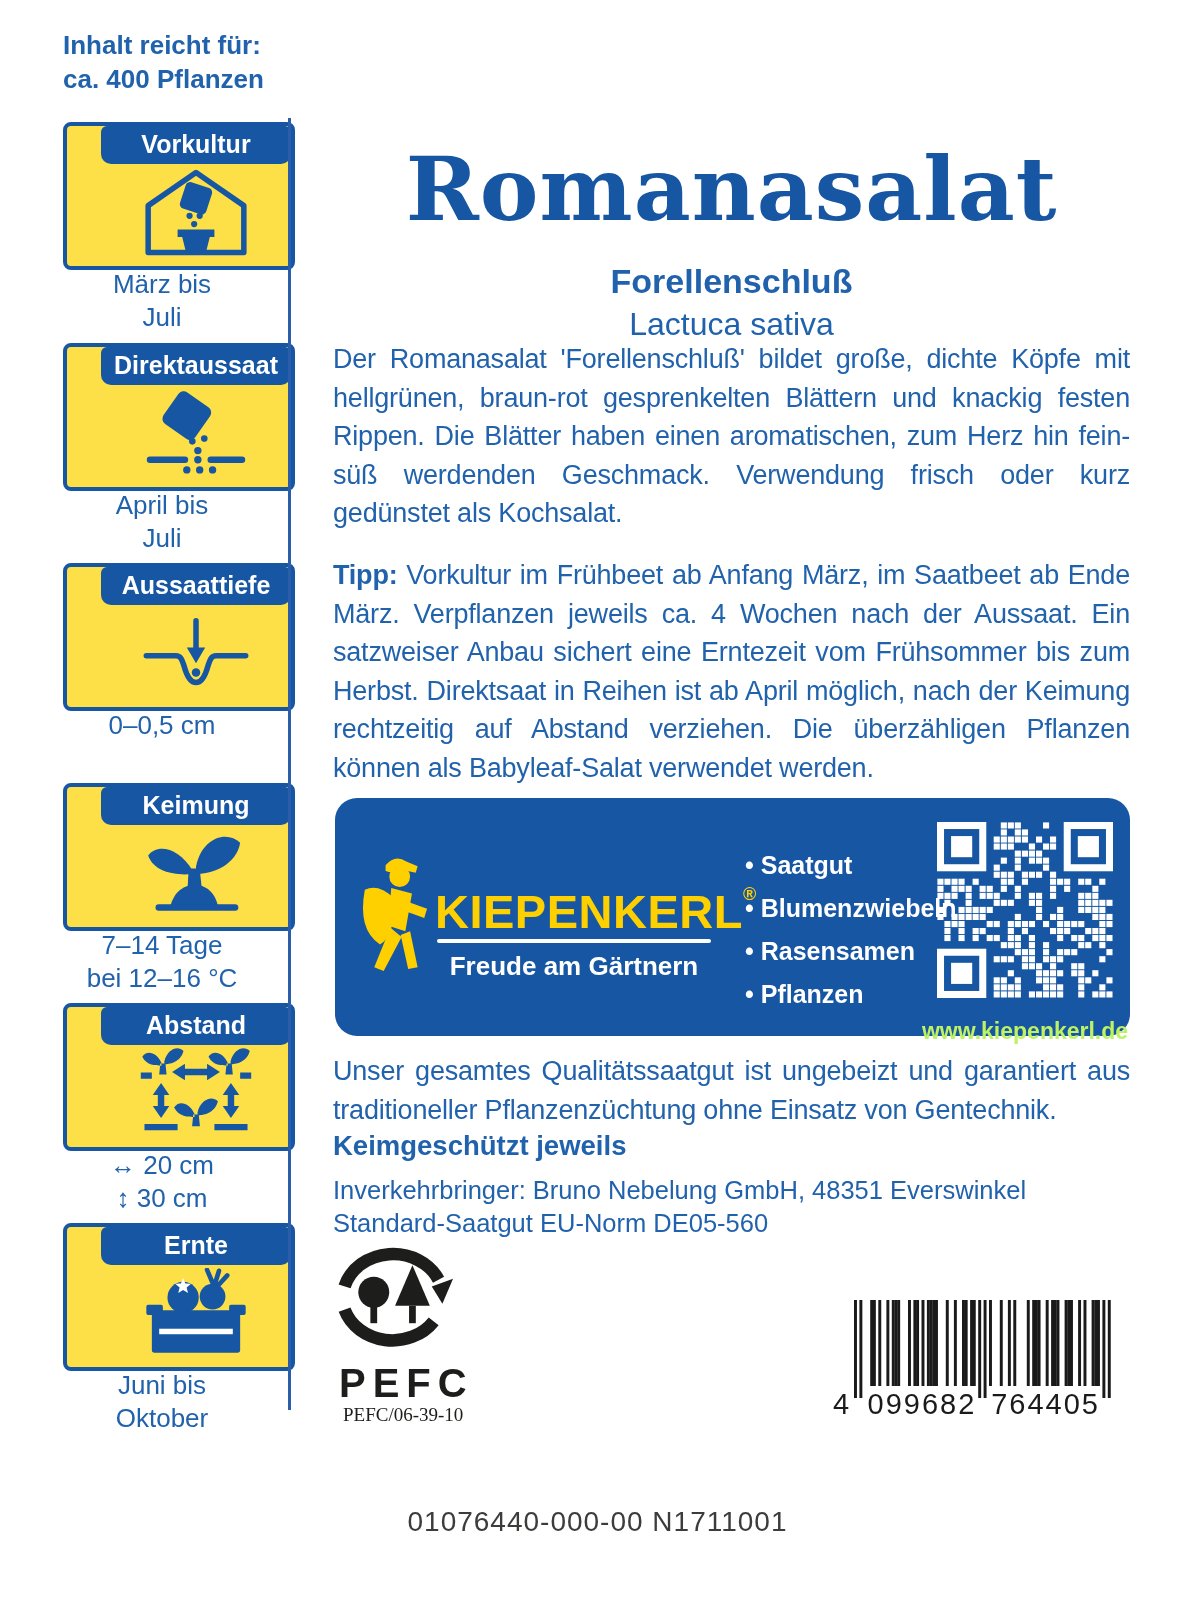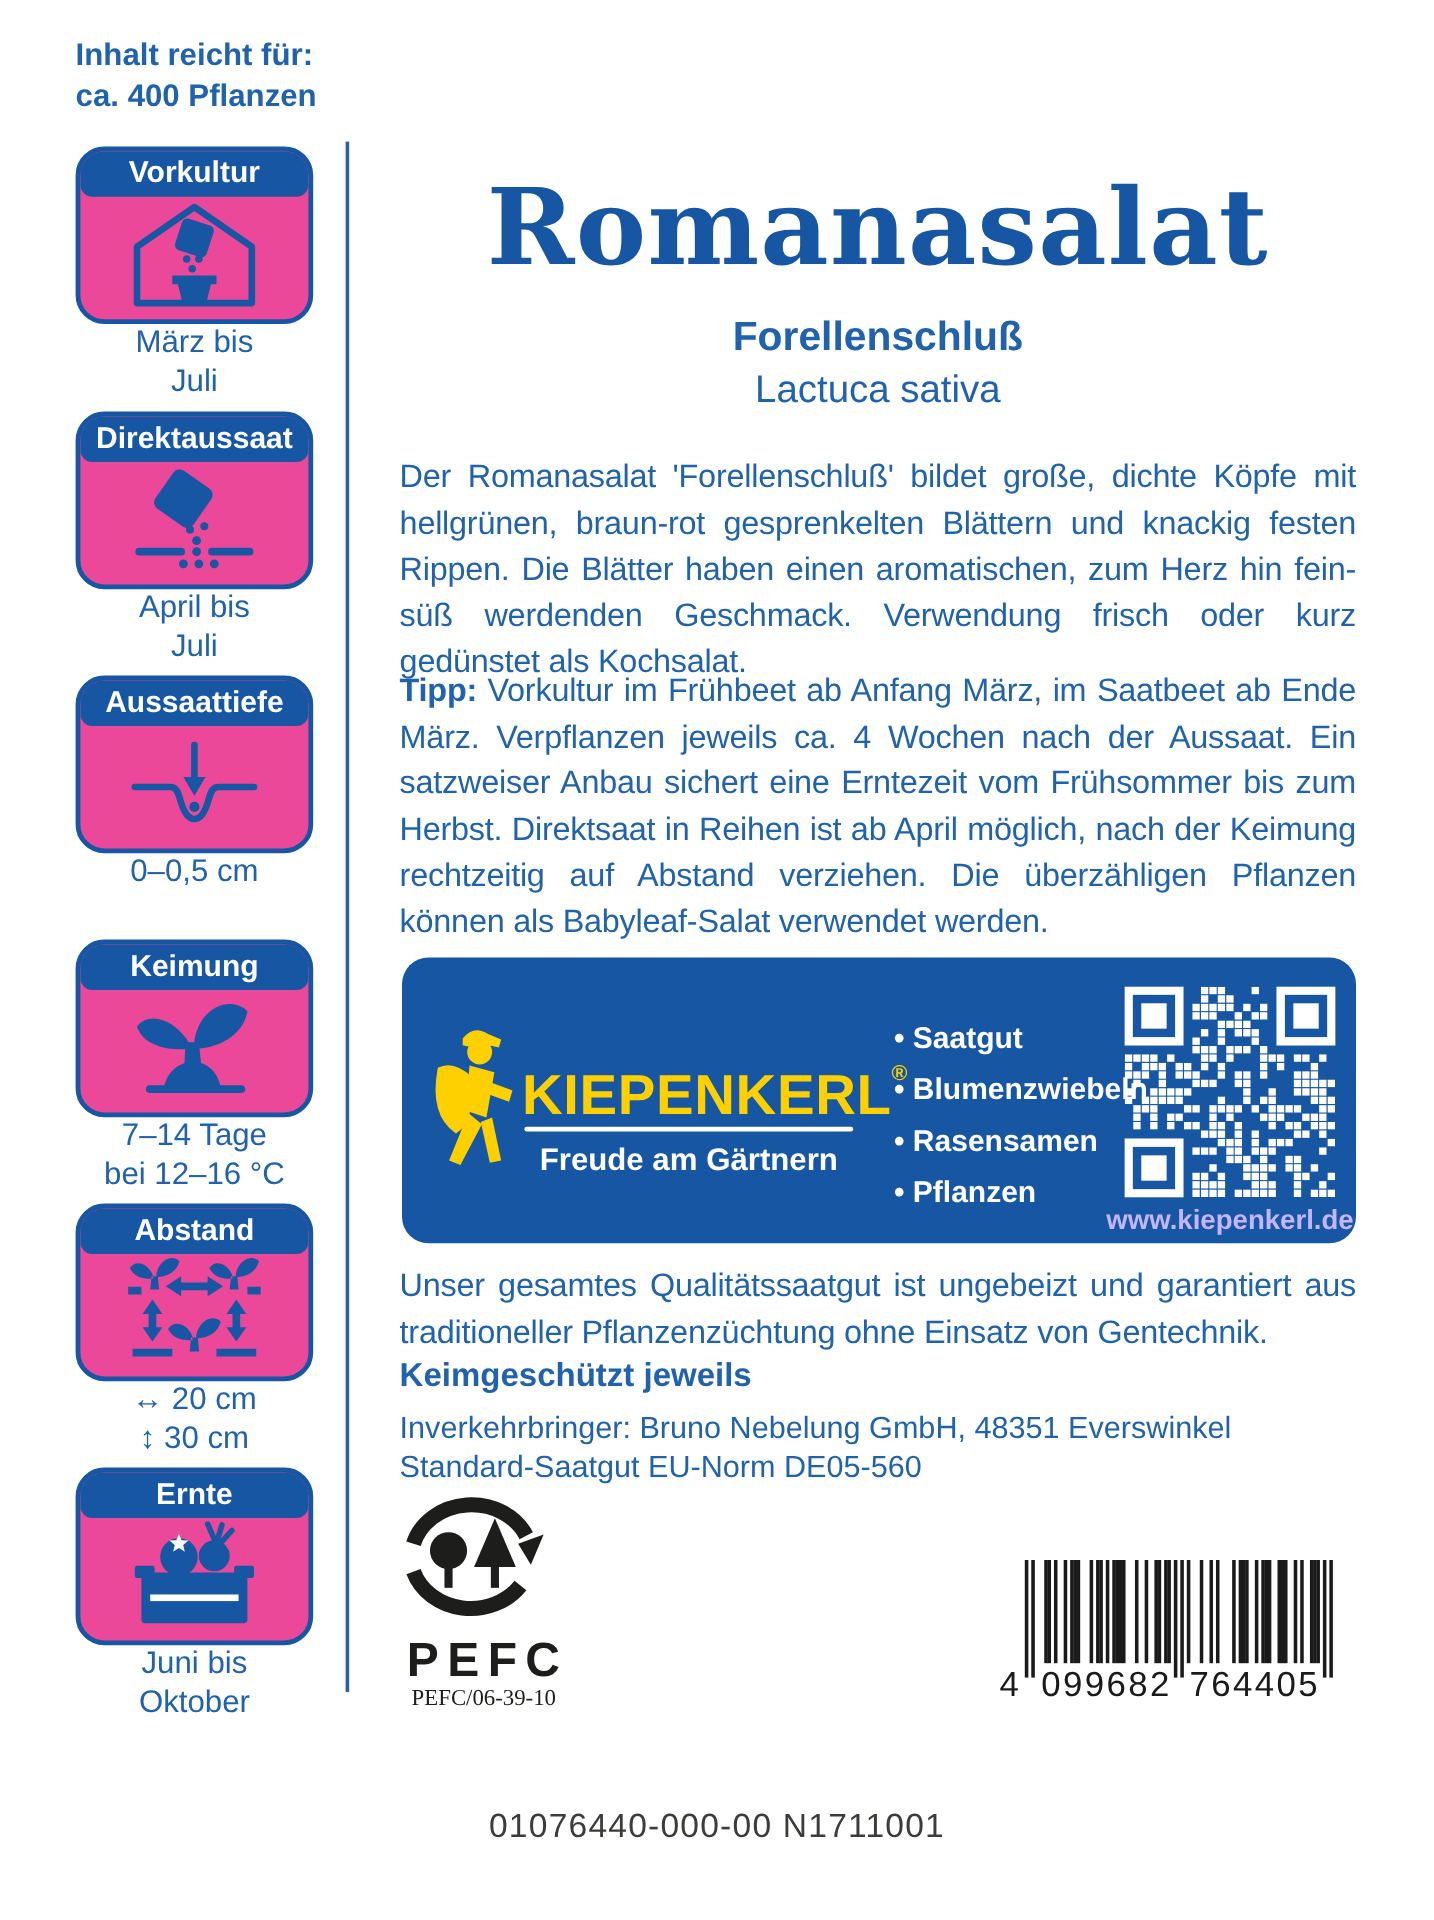--- a/index.html
+++ b/index.html
@@ -5,56 +5,56 @@
   :root{
     --blue:#1656a3; --txt:#2162ad; --yellow:#ffd000; --black:#1d1d1b;
   }
   html,body{margin:0;padding:0;background:#fff;}
   .page{position:relative;width:1195px;height:1600px;background:#fff;overflow:hidden;
         font-family:"Liberation Sans",sans-serif;color:var(--txt);}
   .abs{position:absolute;}
   
   .note{left:63px;top:28px;font-size:26px;line-height:34px;font-weight:bold;white-space:pre-line;color:var(--txt);}
   
-  .infobox{left:63px;width:190px;height:140px;border:4px solid var(--blue);border-radius:24px;background:#ec4899;overflow:hidden;}
+  .infobox{left:63px;width:190px;height:140px;border:4px solid var(--blue);border-radius:8px;background:#fde047;overflow:hidden;padding-left:34px;}
   .infobox .hd{height:38px;background:var(--blue);color:#fff;font-weight:bold;font-size:25px;
                text-align:center;line-height:37px;border-radius:6px 6px 10px 10px;}
   .icon-wrap{height:98px;display:flex;align-items:center;justify-content:center;}
   .icon-wrap svg{display:block;}
   .caption{left:41px;width:242px;text-align:center;font-size:26px;line-height:33px;
            white-space:pre-line;color:var(--txt);}
   .b1{top:122px}.c1{top:268px}
   .b2{top:343px}.c2{top:489px}
   .b3{top:563px}.c3{top:709px}
   .b4{top:783px}.c4{top:929px}
   .b5{top:1003px}.c5{top:1149px}
   .b6{top:1223px}.c6{top:1369px}
   .divider{left:288px;top:118px;width:3px;height:1292px;background:#2a5ea8;}
   
   .main-col{left:333px;width:797px;}
   .title{top:134px;text-align:center;font-family:"DejaVu Serif","Liberation Serif",serif;
          font-weight:bold;font-size:88px;line-height:110px;color:var(--blue);letter-spacing:1px;}
   .variety{top:262px;text-align:center;font-weight:bold;font-size:34px;color:var(--txt);}
   .botanical{top:306px;text-align:center;font-size:32px;color:var(--txt);}
   .body-p{font-size:27px;line-height:38.5px;text-align:justify;color:var(--txt);letter-spacing:-0.2px;}
-  .desc{top:378px;}
+  .desc{top:340px;}
   .tip{top:556px;}
   .body-p b{font-weight:bold;}
   
   .banner{left:335px;top:798px;width:795px;height:238px;background:var(--blue);border-radius:22px;}
   .banner .mascot{left:20px;top:56px;}
   .brand{left:100px;top:86px;font-size:47px;font-weight:bold;color:var(--yellow);letter-spacing:0.5px;white-space:nowrap;}
   .brand sup{font-size:18px;vertical-align:28px;}
   .rule{left:102px;top:141px;width:274px;height:4px;background:#fff;border-radius:2px;}
   .slogan{left:102px;top:153px;width:274px;text-align:center;font-size:26px;font-weight:bold;color:#fff;}
   .products{left:410px;top:46px;line-height:43px;}
   .product-item{font-size:25px;font-weight:bold;color:#fff;}
   .product-item::before{content:"• ";}
   .qrbox{left:602px;top:24px;}
-  .website{left:580px;top:205px;width:220px;text-align:center;font-size:23px;font-weight:bold;color:#c4b5fd;}
+  .website{left:580px;top:220px;width:220px;text-align:center;font-size:23px;font-weight:bold;color:#bef264;}
   
   .quality{top:1052px;}
   .quality-bold{top:1130px;font-size:27.5px;font-weight:bold;color:var(--txt);}
   .distributor{top:1176px;font-size:25.5px;color:var(--txt);}
   .standard{top:1209px;font-size:25.5px;color:var(--txt);}
   
   .pefc{left:333px;top:1242px;width:160px;color:var(--black);}
   .pefc-label{font-size:40px;font-weight:bold;letter-spacing:7px;color:var(--black);margin:0 0 0 6px;line-height:42px;}
   .pefc-cert{font-size:19px;color:var(--black);margin-left:10px;font-family:Liberation Serif, serif;}
   

